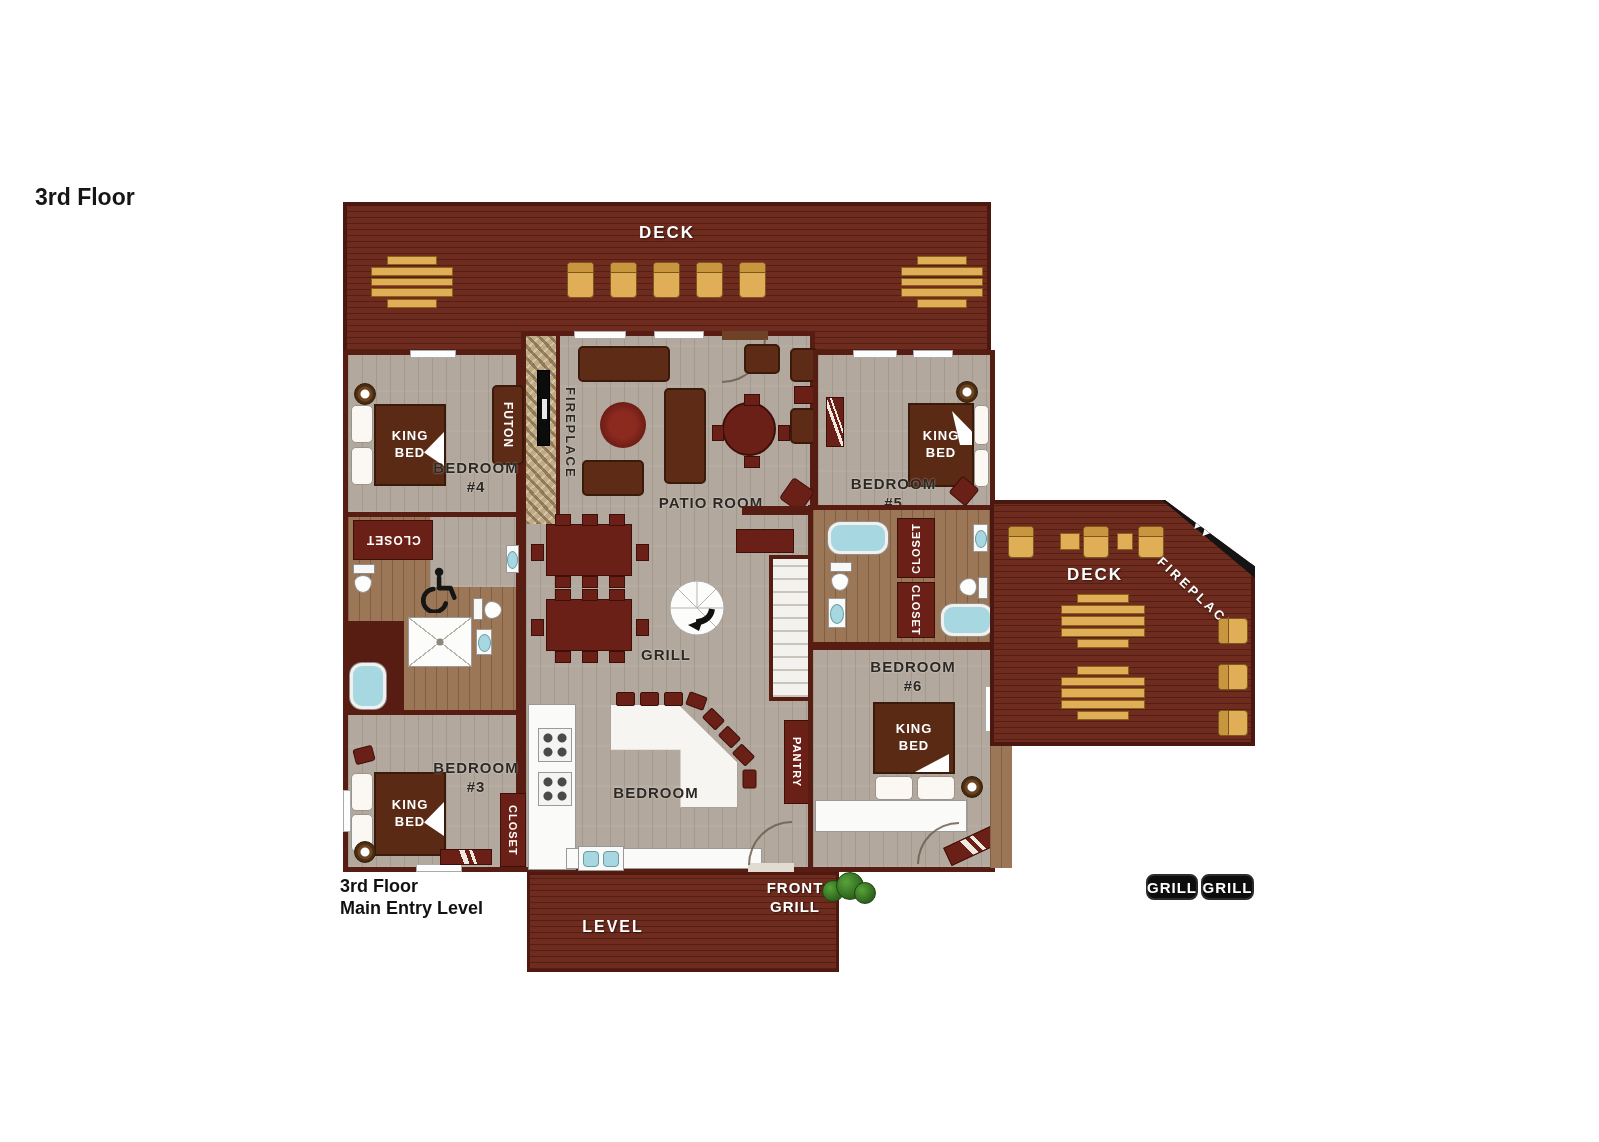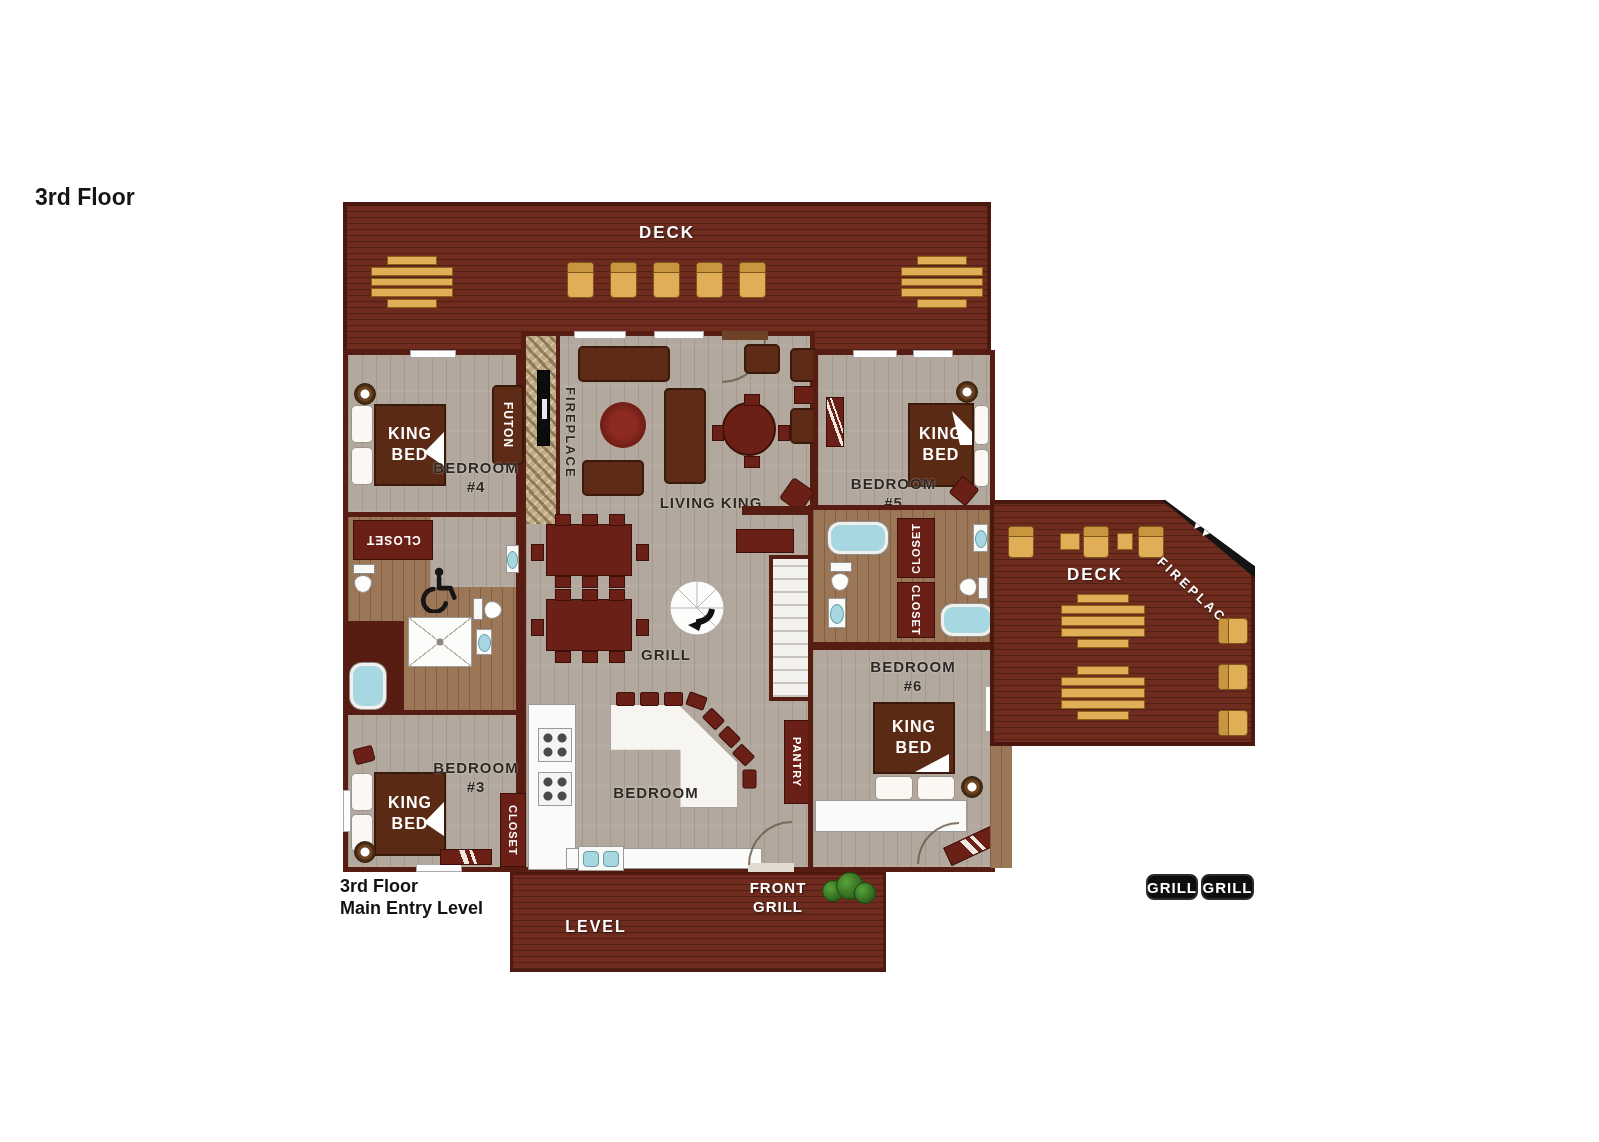--- a/index.html
+++ b/index.html
@@ -20,21 +20,21 @@
     repeating-linear-gradient(47deg,rgba(100,80,45,.55) 0 3px,transparent 3px 8px),
     repeating-linear-gradient(-43deg,rgba(255,255,255,.3) 0 2px,transparent 2px 7px);}
   .wall{background:#571c12;}
   .lbl{font-weight:bold;color:#2d2823;letter-spacing:1px;text-align:center;line-height:1.25;
        font-size:15px;text-shadow:0 0 2px rgba(255,255,255,.65);}
   .wlbl{font-weight:bold;color:#fff;letter-spacing:2px;text-align:center;font-size:17px;
         text-shadow:1px 1px 2px rgba(0,0,0,.55);line-height:1.25;}
   .redrect{background:#6b2017;border:1px solid #3c0f09;}
   .sofa{background:#5e2b16;border:2px solid #3a1a0a;border-radius:5px;}
   .bed{background:#5a2a15;border:2px solid #3a1a0a;display:flex;flex-direction:column;
-       align-items:center;justify-content:center;color:#fff;font-weight:bold;font-size:16px;
+       align-items:center;justify-content:center;color:#fff;font-weight:bold;font-size:13px;
        letter-spacing:1px;line-height:1.3;position:absolute;box-sizing:border-box;}
   .pillow{background:#fbf8f3;border:1px solid #9a948c;border-radius:5px;}
   .fan{border-radius:50%;background:radial-gradient(circle,#fff 0 4px,#6b4423 5px 7px,#4a2c10 8px);
        border:1px solid #2f1a06;}
   .tub{background:#a7d8e2;border:3px solid #f2f0ec;border-radius:12px;box-shadow:0 0 0 1px #8d8d8d;}
   .white-fix{background:#fafaf8;border:1px solid #999;}
   .sink-oval{background:#a7d8e2;border:1px solid #6a9aa4;border-radius:50%;}
   .vert{writing-mode:vertical-rl;text-orientation:mixed;}
   .closet-lbl{color:#fff;font-weight:bold;font-size:11px;letter-spacing:1px;text-shadow:none;}
   .gold{background:#dfae57;border:1px solid #8a6118;}
@@ -140,21 +140,21 @@
     <div class="abs rug" style="left:74px;top:66px;width:46px;height:46px;"></div>
     <div class="abs sofa" style="left:138px;top:52px;width:42px;height:96px;"></div>
     <div class="abs sofa" style="left:56px;top:124px;width:62px;height:36px;"></div>
     <div class="abs rtable" style="left:196px;top:66px;width:54px;height:54px;">
       <div class="nub" style="left:20px;top:-10px;"></div>
         <div class="nub" style="left:20px;top:52px;"></div>
       <div class="nub" style="left:-12px;top:21px;width:10px;height:14px;"></div>
         <div class="nub" style="left:54px;top:21px;width:10px;height:14px;"></div>
     </div>
     <div class="abs redrect" style="left:258px;top:146px;width:26px;height:26px;border-radius:4px;transform:rotate(35deg);"></div>
-    <div class="abs lbl" style="left:110px;top:158px;width:150px;">LIVING KING</div>
+    <div class="abs lbl" style="left:110px;top:158px;width:150px;">PATIO ROOM</div>
 
     <div class="abs redrect" style="left:20px;top:188px;width:86px;height:52px;">
       <div class="nub" style="left:8px;top:-11px;"></div>
         <div class="nub" style="left:35px;top:-11px;"></div>
         <div class="nub" style="left:62px;top:-11px;"></div>
       <div class="nub" style="left:8px;top:51px;"></div>
         <div class="nub" style="left:35px;top:51px;"></div>
         <div class="nub" style="left:62px;top:51px;"></div>
       <div class="nub" style="left:-16px;top:19px;width:11px;height:15px;"></div>
         <div class="nub" style="left:89px;top:19px;width:11px;height:15px;"></div>
@@ -395,21 +395,21 @@
       </div>
     <div class="abs dchair" style="left:230px;top:208px;width:26px;height:30px;transform:rotate(-90deg);">
         <div></div>
       </div>
   </div>
 
   <div class="abs wood-brown" style="left:990px;top:746px;width:22px;height:122px;"></div>
   <div class="abs grill" style="left:1146px;top:874px;width:52px;height:26px;">GRILL</div>
   <div class="abs grill" style="left:1201px;top:874px;width:53px;height:26px;">GRILL</div>
 
-  <div class="abs deck-wood" style="left:510px;top:872px;width:376px;height:100px;border:3px solid #50190f;">
+  <div class="abs deck-wood" style="left:527px;top:872px;width:312px;height:100px;border:3px solid #50190f;">
     <div class="abs wlbl" style="left:215px;top:4px;width:100px;font-size:15px;letter-spacing:1px;">
       <span style="display:block;">FRONT</span>
       <span style="display:block;">GRILL</span>
     </div>
     <div class="abs wlbl" style="left:38px;top:42px;width:90px;font-size:16px;">LEVEL</div>
   </div>
 
   <div class="abs" style="left:822px;top:872px;width:54px;height:34px;">
     <div class="bush" style="left:0;top:8px;width:20px;height:20px;"></div>
     <div class="bush" style="left:14px;top:0;width:26px;height:26px;"></div>

